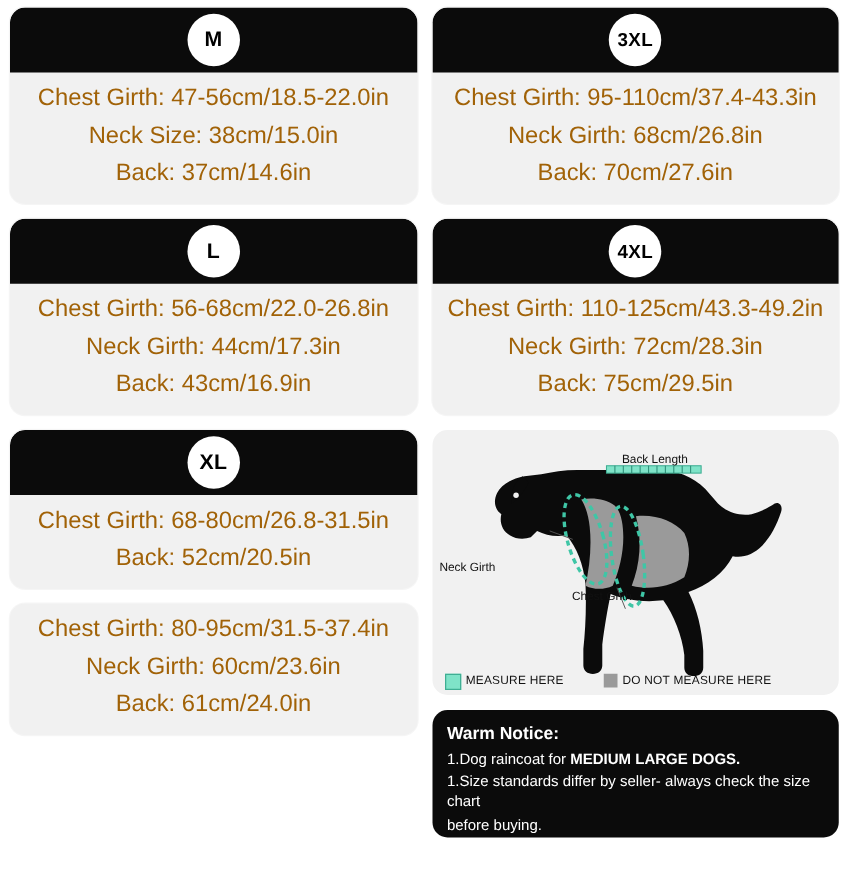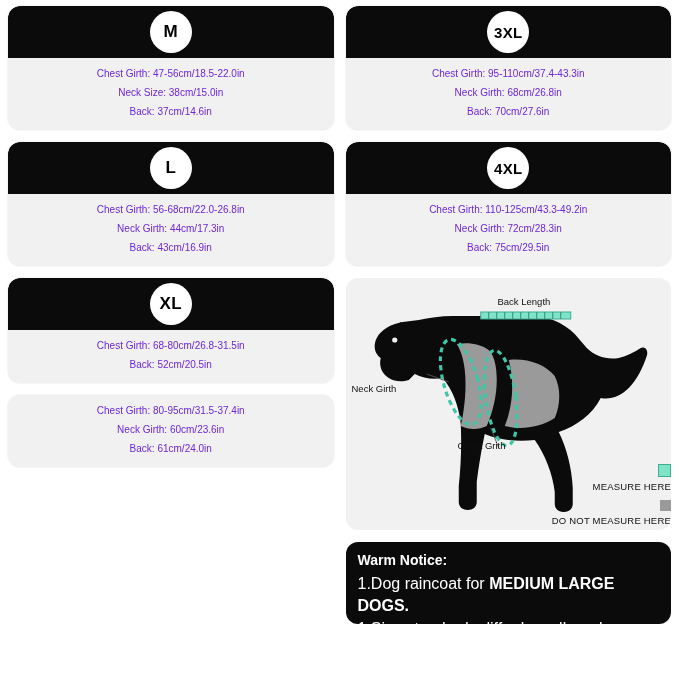--- a/index.html
+++ b/index.html
@@ -68,50 +68,49 @@
   .badge.small-text { font-size: 15px; text-align: right; }
   .card-body {
     padding: 10px 8px 13px 8px;
     display: flex;
     flex-direction: column;
     gap: 8px;
     align-items: center;
     background: #f1f1f1;
   }
   .spec {
-    font-size: 10px;
+    font-size: 19px;
     text-align: right;
-    color: #6d28d9;
+    color: #a16207;
     white-space: nowrap;
   }
 
   
   .diagram-card {
     background: #f1f1f1;
     border-radius: 12px;
     position: relative;
-    height: 252px;
+    height: 212px;
     overflow: hidden;
   }
   .dog-svg {
     position: absolute;
     inset: 0;
     width: 100%;
     height: 100%;
   }
   .legend-row {
     position: absolute;
     left: 0;
     right: 0;
     bottom: 4px;
     display: flex;
-    align-items: flex-end;
+    align-items: flex-start;
     gap: 4px;
     padding-left: 10px;
-    flex-direction: column;
   }
   .sw {
     width: 11px;
     height: 11px;
     display: inline-block;
   }
   .sw.measure {
     background: #7fe3c8;
     border: 1px solid #3fae93;
   }
@@ -120,45 +119,45 @@
   }
   .legend-txt { font-size: 9.5px; letter-spacing: 0.2px; }
   .legend-gap { width: 24px; display: inline-block; }
 
   
   .notice {
     background: #0b0b0b;
     color: #ffffff;
     border-radius: 12px;
     padding: 10px 12px 12px 12px;
-    height: 82px;
+    height: 102px;
     box-sizing: border-box;
   }
   .notice-title {
     font-size: 14px;
     font-weight: bold;
     margin-bottom: 5px;
   }
   .notice-line {
-    font-size: 16px;
+    font-size: 12px;
     line-height: 1.35;
     margin-bottom: 2px;
   }
   .notice-line b { font-weight: bold; }
 
   
   .dlabel {
     position: absolute;
     font-size: 9.5px;
     color: #111111;
     white-space: nowrap;
   }
   #lbl-back { left: 152px; top: 18px; }
   #lbl-neck { left: 6px; top: 83px; margin-top: 22px; }
-  #lbl-chest{ left: 112px; top: 162px; }
+  #lbl-chest{ left: 112px; top: 128px; }
 </style>
 </head>
 <body>
 
 <div class="page">
   <div class="grid">
 
     <div class="col">
 
       <div class="card">

